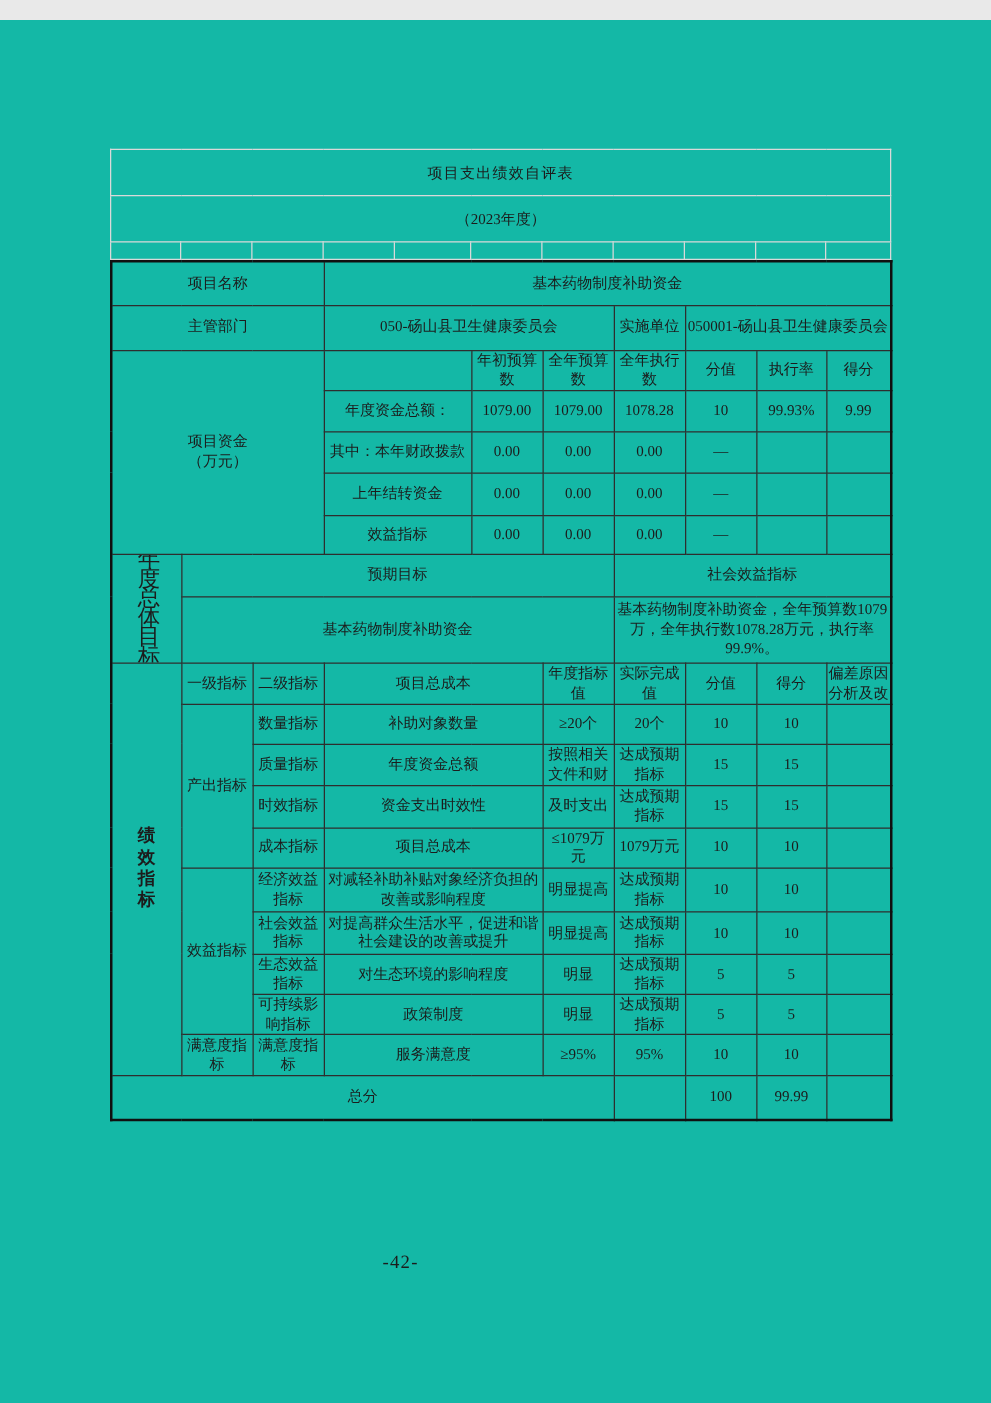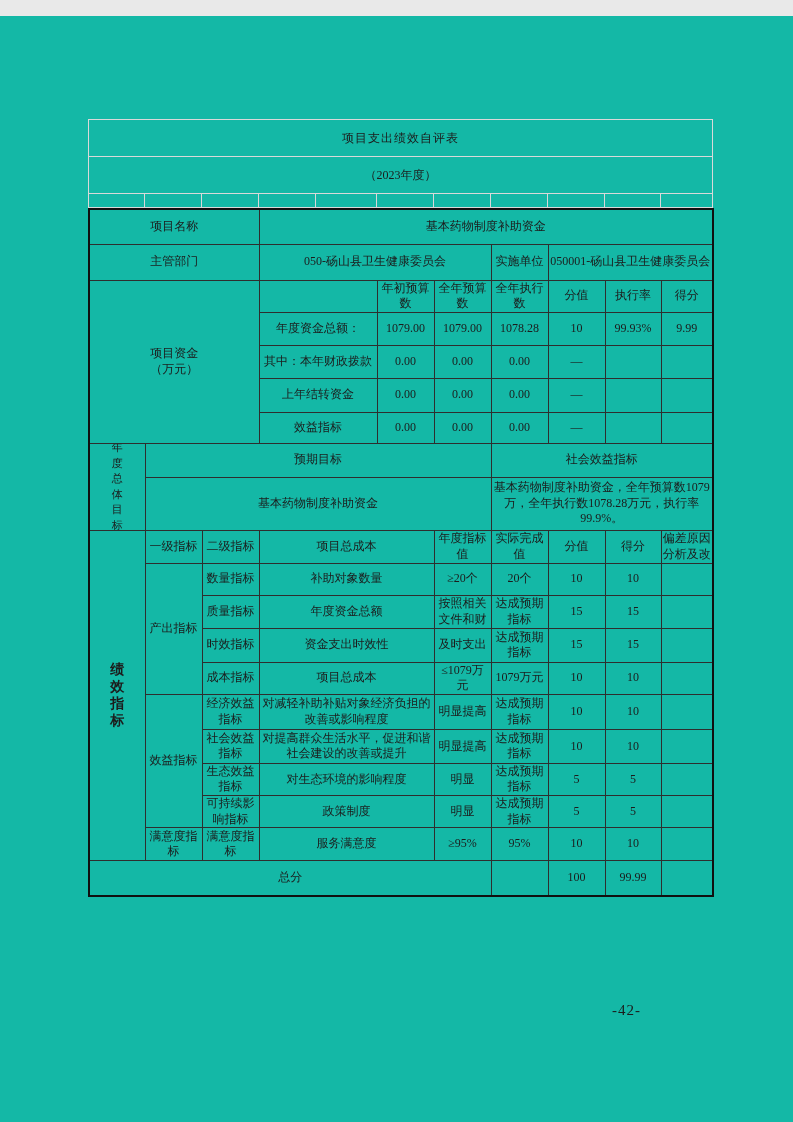--- a/index.html
+++ b/index.html
@@ -36,25 +36,25 @@
     text-align: center; vertical-align: middle;
     font-size: 12px; line-height: 1.3;
     padding: 0 1px;
     overflow: hidden;
   }
   td.left { text-align: left; padding-left: 4px; padding-right: 20px; }
   td.wrapcell { padding: 0 2px; }
   td.goal-actual { padding: 0 8px; }
   .bold { font-weight: normal; }
   .vclip { height: 86px; overflow: hidden; display: flex; align-items: center; justify-content: center; }
-  .vstack { width: 14px; word-break: break-all; line-height: 15.5px; font-size: 11px; text-align: center; }
+  .vstack { width: 14px; word-break: break-all; line-height: 15.5px; font-size: 18px; text-align: center; }
   .vstack2 { width: 15px; word-break: break-all; line-height: 17px; font-size: 14px; font-weight: bold; text-align: center; margin: 0 auto; }
   .pagenum {
     position: absolute; left: 0; top: 986px; width: 641px;
-    text-align: right; font-size: 15px; letter-spacing: 1px;
+    text-align: center; font-size: 15px; letter-spacing: 1px;
   }
 </style>
 </head>
 <body>
 
 <div class="page">
   <div class="sheet">
 
     <table class="titleblock">
       <colgroup>

